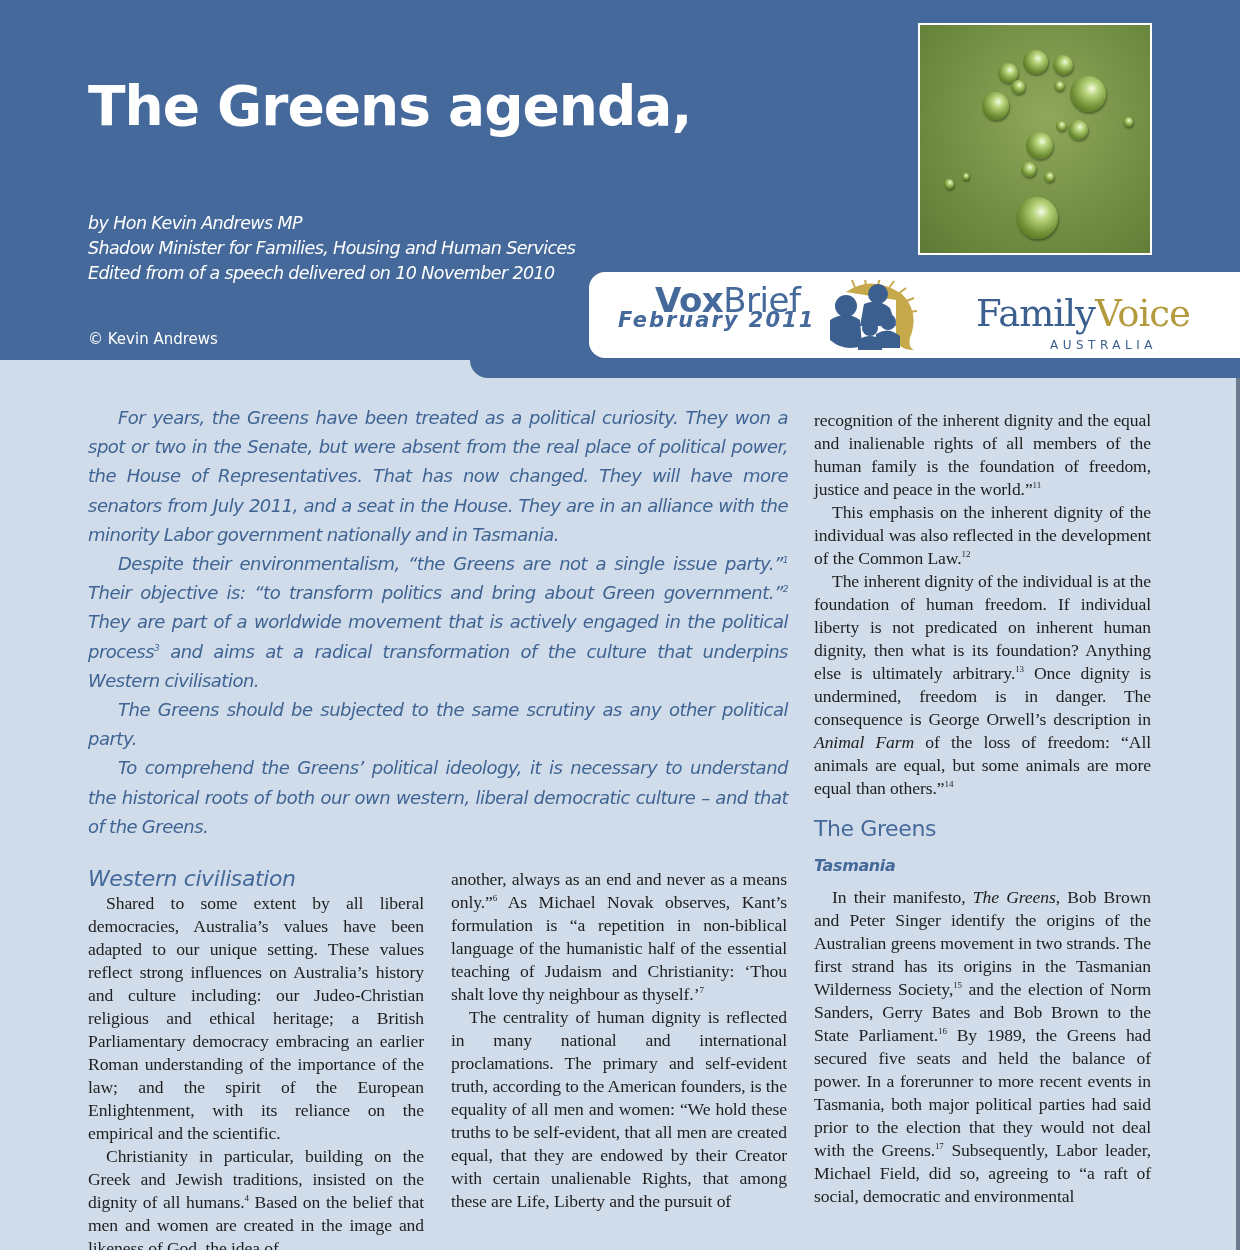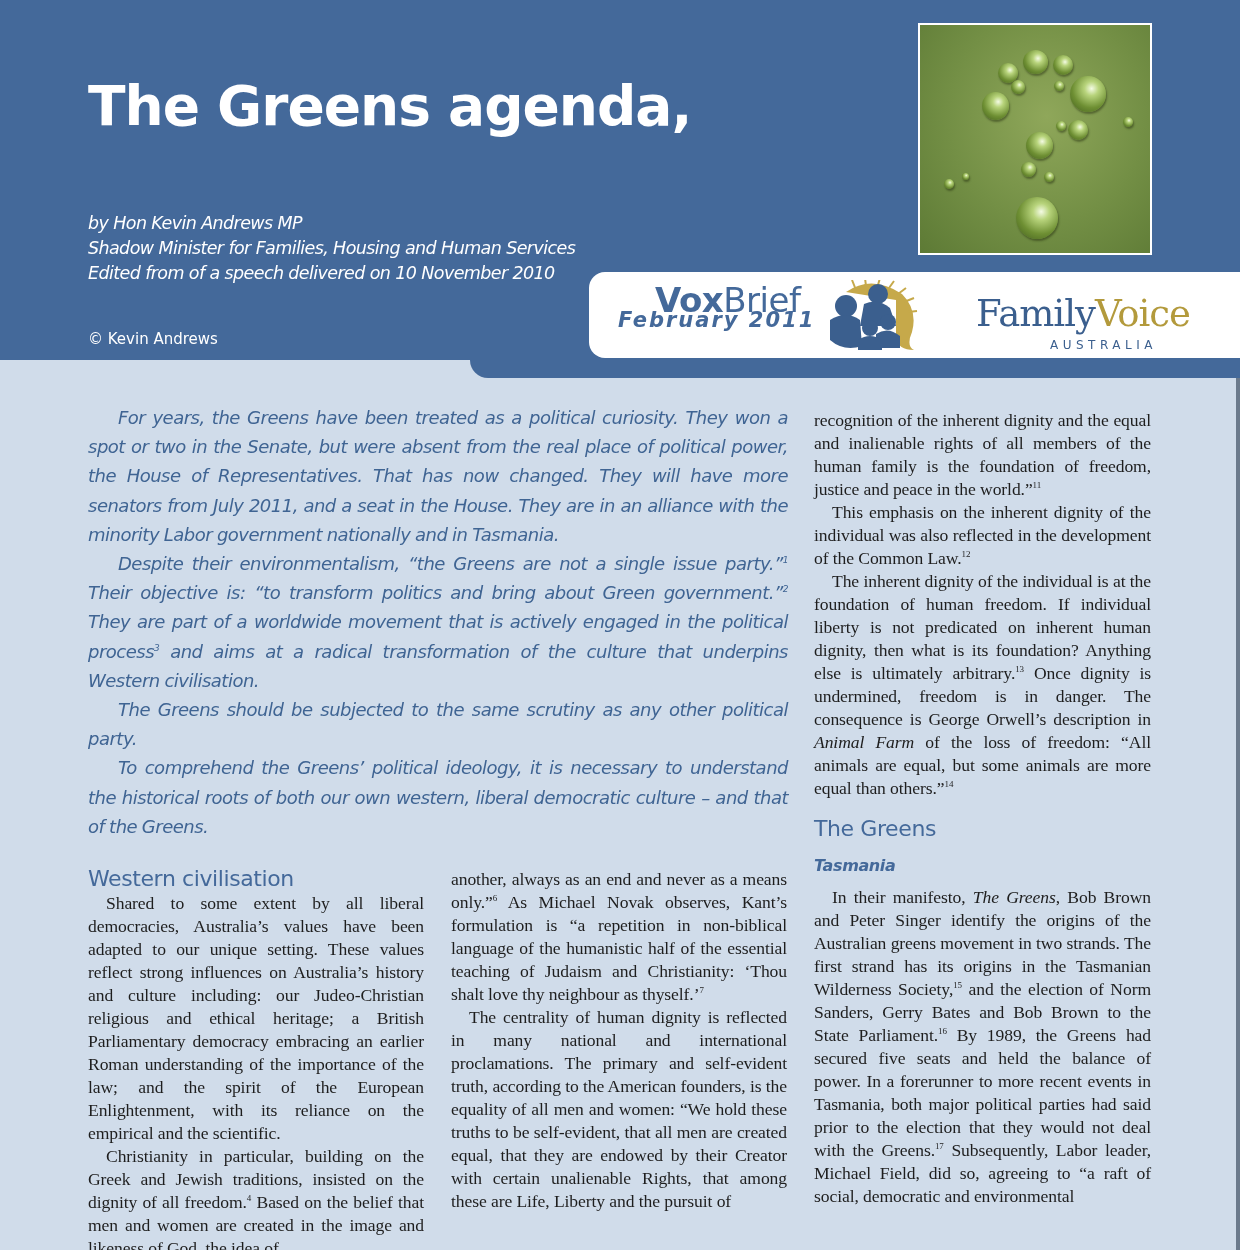--- a/index.html
+++ b/index.html
@@ -33,21 +33,21 @@
   .intro sup, .col sup { font-size: 9px; vertical-align: 7px; line-height: 0; }
 
   .col { position: absolute; font-size: 17.6px; line-height: 23px; text-align: justify; color: #1e1e1e; letter-spacing: -0.1px; }
   .col p { text-indent: 18px; }
   .col p.noindent { text-indent: 0; }
   .col1 { left: 88px; top: 868px; width: 336px; }
   .col2 { left: 451px; top: 868px; width: 336px; }
   .col3 { left: 814px; top: 409px; width: 337px; }
 
   .h-section { font-family: "DejaVu Sans", sans-serif; color: #44699a; font-size: 22px; font-weight: normal; letter-spacing: -0.4px; line-height: 26px; }
-  .col1 .h-section { margin-top: -2px; margin-bottom: 0; }
+  .col1 .h-section { margin-top: -2px; margin-bottom: 0; font-style: italic; }
   .h-greens { margin-top: 16px; margin-bottom: 12px; }
   .h-sub { font-family: "DejaVu Sans", sans-serif; font-style: italic; color: #44699a; font-size: 16px; line-height: 24px; margin-bottom: 8px; letter-spacing: -0.4px; }
   em { font-style: italic; }
 </style>
 </head>
 <body>
 
 <div class="header"></div>
 <div class="header-tab"></div>
 
@@ -110,21 +110,21 @@
 <section class="intro">
   <p>For years, the Greens have been treated as a political curiosity. They won a spot or two in the Senate, but were absent from the real place of political power, the House of Representatives.  That has now changed.  They will have more senators from July 2011, and a seat in the House.  They are in an alliance with the minority Labor government nationally and in Tasmania.</p>
   <p><span>Despite their environmentalism, “the Greens are not a single issue party.”</span><sup>1</sup><span> Their objective is: “to transform politics and bring about Green government.”</span><sup>2</sup><span> They are part of a worldwide movement that is actively engaged in the political process</span><sup>3</sup><span> and aims at a radical transformation of the culture that underpins Western civilisation.</span></p>
   <p>The Greens should be subjected to the same scrutiny as any other political party.</p>
   <p>To comprehend the Greens’ political ideology, it is necessary to understand the historical roots of both our own western, liberal democratic culture – and that of the Greens.</p>
 </section>
 
 <section class="col col1">
   <h2 class="h-section">Western civilisation</h2>
   <p>Shared to some extent by all liberal democracies, Australia’s values have been adapted to our unique setting. These values reflect strong influences on Australia’s history and culture including: our Judeo-Christian religious and ethical heritage; a British Parliamentary democracy embracing an earlier Roman understanding of the importance of the law; and the spirit of the European Enlightenment, with its reliance on the empirical and the scientific.</p>
-  <p><span>Christianity in particular, building on the Greek and Jewish traditions, insisted on the dignity of all freedom.</span><sup>4</sup><span>  Based on the belief that men and women are created in the image and likeness of God, the idea of</span></p>
+  <p><span>Christianity in particular, building on the Greek and Jewish traditions, insisted on the dignity of all humans.</span><sup>4</sup><span>  Based on the belief that men and women are created in the image and likeness of God, the idea of</span></p>
 </section>
 
 <section class="col col2">
   <p class="noindent"><span>another, always as an end and never as a means only.”</span><sup>6</sup><span>  As Michael Novak observes, Kant’s formulation is “a repetition in non-biblical language of the humanistic half of the essential teaching of Judaism and Christianity: ‘Thou shalt love thy neighbour as thyself.’</span><sup>7</sup></p>
   <p>The centrality of human dignity is reflected in many national and international proclamations.  The primary and self-evident truth, according to the American founders, is the equality of all men and women: “We hold these truths to be self-evident, that all men are created equal, that they are endowed by their Creator with certain unalienable Rights, that among these are Life, Liberty and the pursuit of</p>
 </section>
 
 <section class="col col3">
   <p class="noindent"><span>recognition of the inherent dignity and the equal and inalienable rights of all members of the human family is the foundation of freedom, justice and peace in the world.”</span><sup>11</sup></p>
   <p><span>This emphasis on the inherent dignity of the individual was also reflected in the development of the Common Law.</span><sup>12</sup></p>

